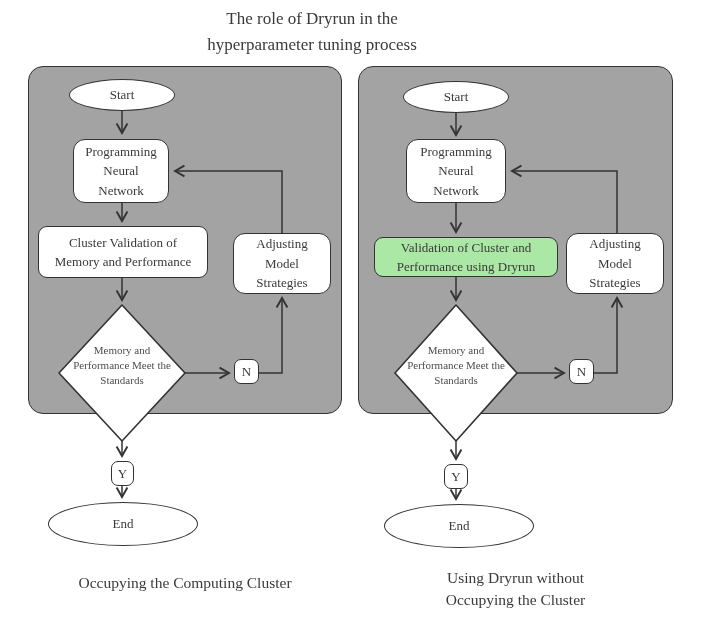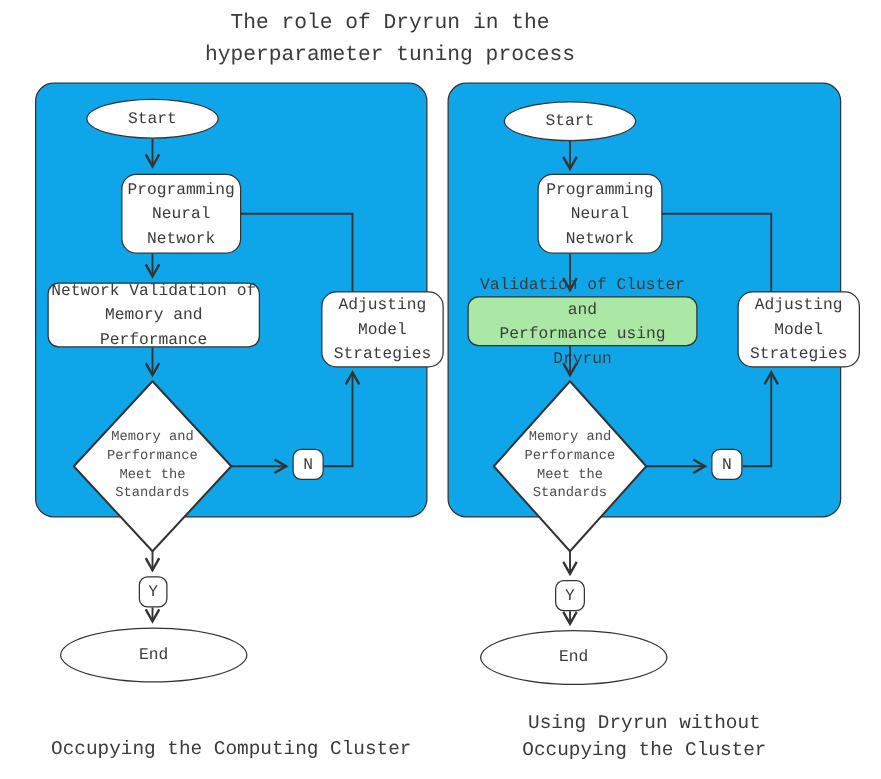--- a/index.html
+++ b/index.html
@@ -1,51 +1,51 @@
 <!DOCTYPE html>
 <html><head>
 <meta charset="utf-8">
 <style>
   html,body { margin:0; padding:0; background:#ffffff; }
   .stage {
     position:relative; width:705px; height:623px; background:#ffffff;
-    font-family:Liberation Mono, monospace; color:#3a3a3a; overflow:hidden;
+    font-family:Liberation Serif, serif; color:#3a3a3a; overflow:hidden;
   }
   .title {
     position:absolute; left:110px; top:6px; width:404px;
     text-align:center; font-size:17px; line-height:26px;
     white-space:pre-line; color:#3a3a3a;
   }
   .panel {
     position:absolute; top:66px; height:348px; box-sizing:border-box;
-    border:1.6px solid #333333; border-radius:15px; background:#0ea5e9;
+    border:1.6px solid #333333; border-radius:15px; background:#a3a3a3;
   }
   .panel-left  { left:28px;  width:314px; }
   .panel-right { left:358px; width:315px; }
   .connectors { position:absolute; left:0; top:0; }
   .node {
     position:absolute; box-sizing:border-box;
     display:flex; align-items:center; justify-content:center;
     text-align:center; white-space:pre-line;
     border:1.6px solid #333333; background:#ffffff;
     font-size:13px; line-height:1.5; color:#3a3a3a;
   }
   .ellipse   { border-radius:50%; }
-  .rounded   { border-radius:12px;margin-left:24px; }
+  .rounded   { border-radius:12px; }
   .rounded-s { border-radius:9px; }
   .tag       { border-radius:7px; }
   .diamond-label {
     position:absolute; border:none; background:transparent;
     font-size:11px; line-height:15px; color:#4d4d4d;
   }
   .caption {
     position:absolute; text-align:center; font-size:15.5px; line-height:22px;
     white-space:pre-line; color:#3a3a3a;
   }
-  .caption-left  { left:28px;  top:588px; width:314px; }
+  .caption-left  { left:28px;  top:572px; width:314px; }
   .caption-right { left:358px; top:567px; width:315px; }
   svg line, svg polyline { stroke:#333333; stroke-width:1.5; fill:none; }
   svg polygon { fill:#ffffff; stroke:#333333; stroke-width:1.6; stroke-linejoin:round; }
 </style>
 </head>
 <body>
 
 <div class="stage">
 
   <div class="title">The role of Dryrun in the
@@ -68,21 +68,21 @@
       <line x1="93" y1="374" x2="93" y2="389" marker-end="url(#arrL)"></line>
       <line x1="93" y1="419" x2="93" y2="430" marker-end="url(#arrL)"></line>
     </svg>
 
     <div class="node ellipse" style="left:40px; top:12px; width:106px; height:32px;">Start</div>
 
     <div class="node rounded" style="left:44px; top:72px; width:96px; height:64px;">Programming
 Neural
 Network</div>
 
-    <div class="node rounded-s" style="left:9px; top:159px; width:170px; height:52px;">Network Validation of
+    <div class="node rounded-s" style="left:9px; top:159px; width:170px; height:52px;">Cluster Validation of
 Memory and Performance</div>
 
     <div class="node rounded" style="left:204px; top:166px; width:98px; height:61px;">Adjusting
 Model
 Strategies</div>
 
     <div class="diamond-label" style="left:43px; top:276px; width:100px; text-align:center;">Memory and
 Performance
 Meet the
 Standards</div>

